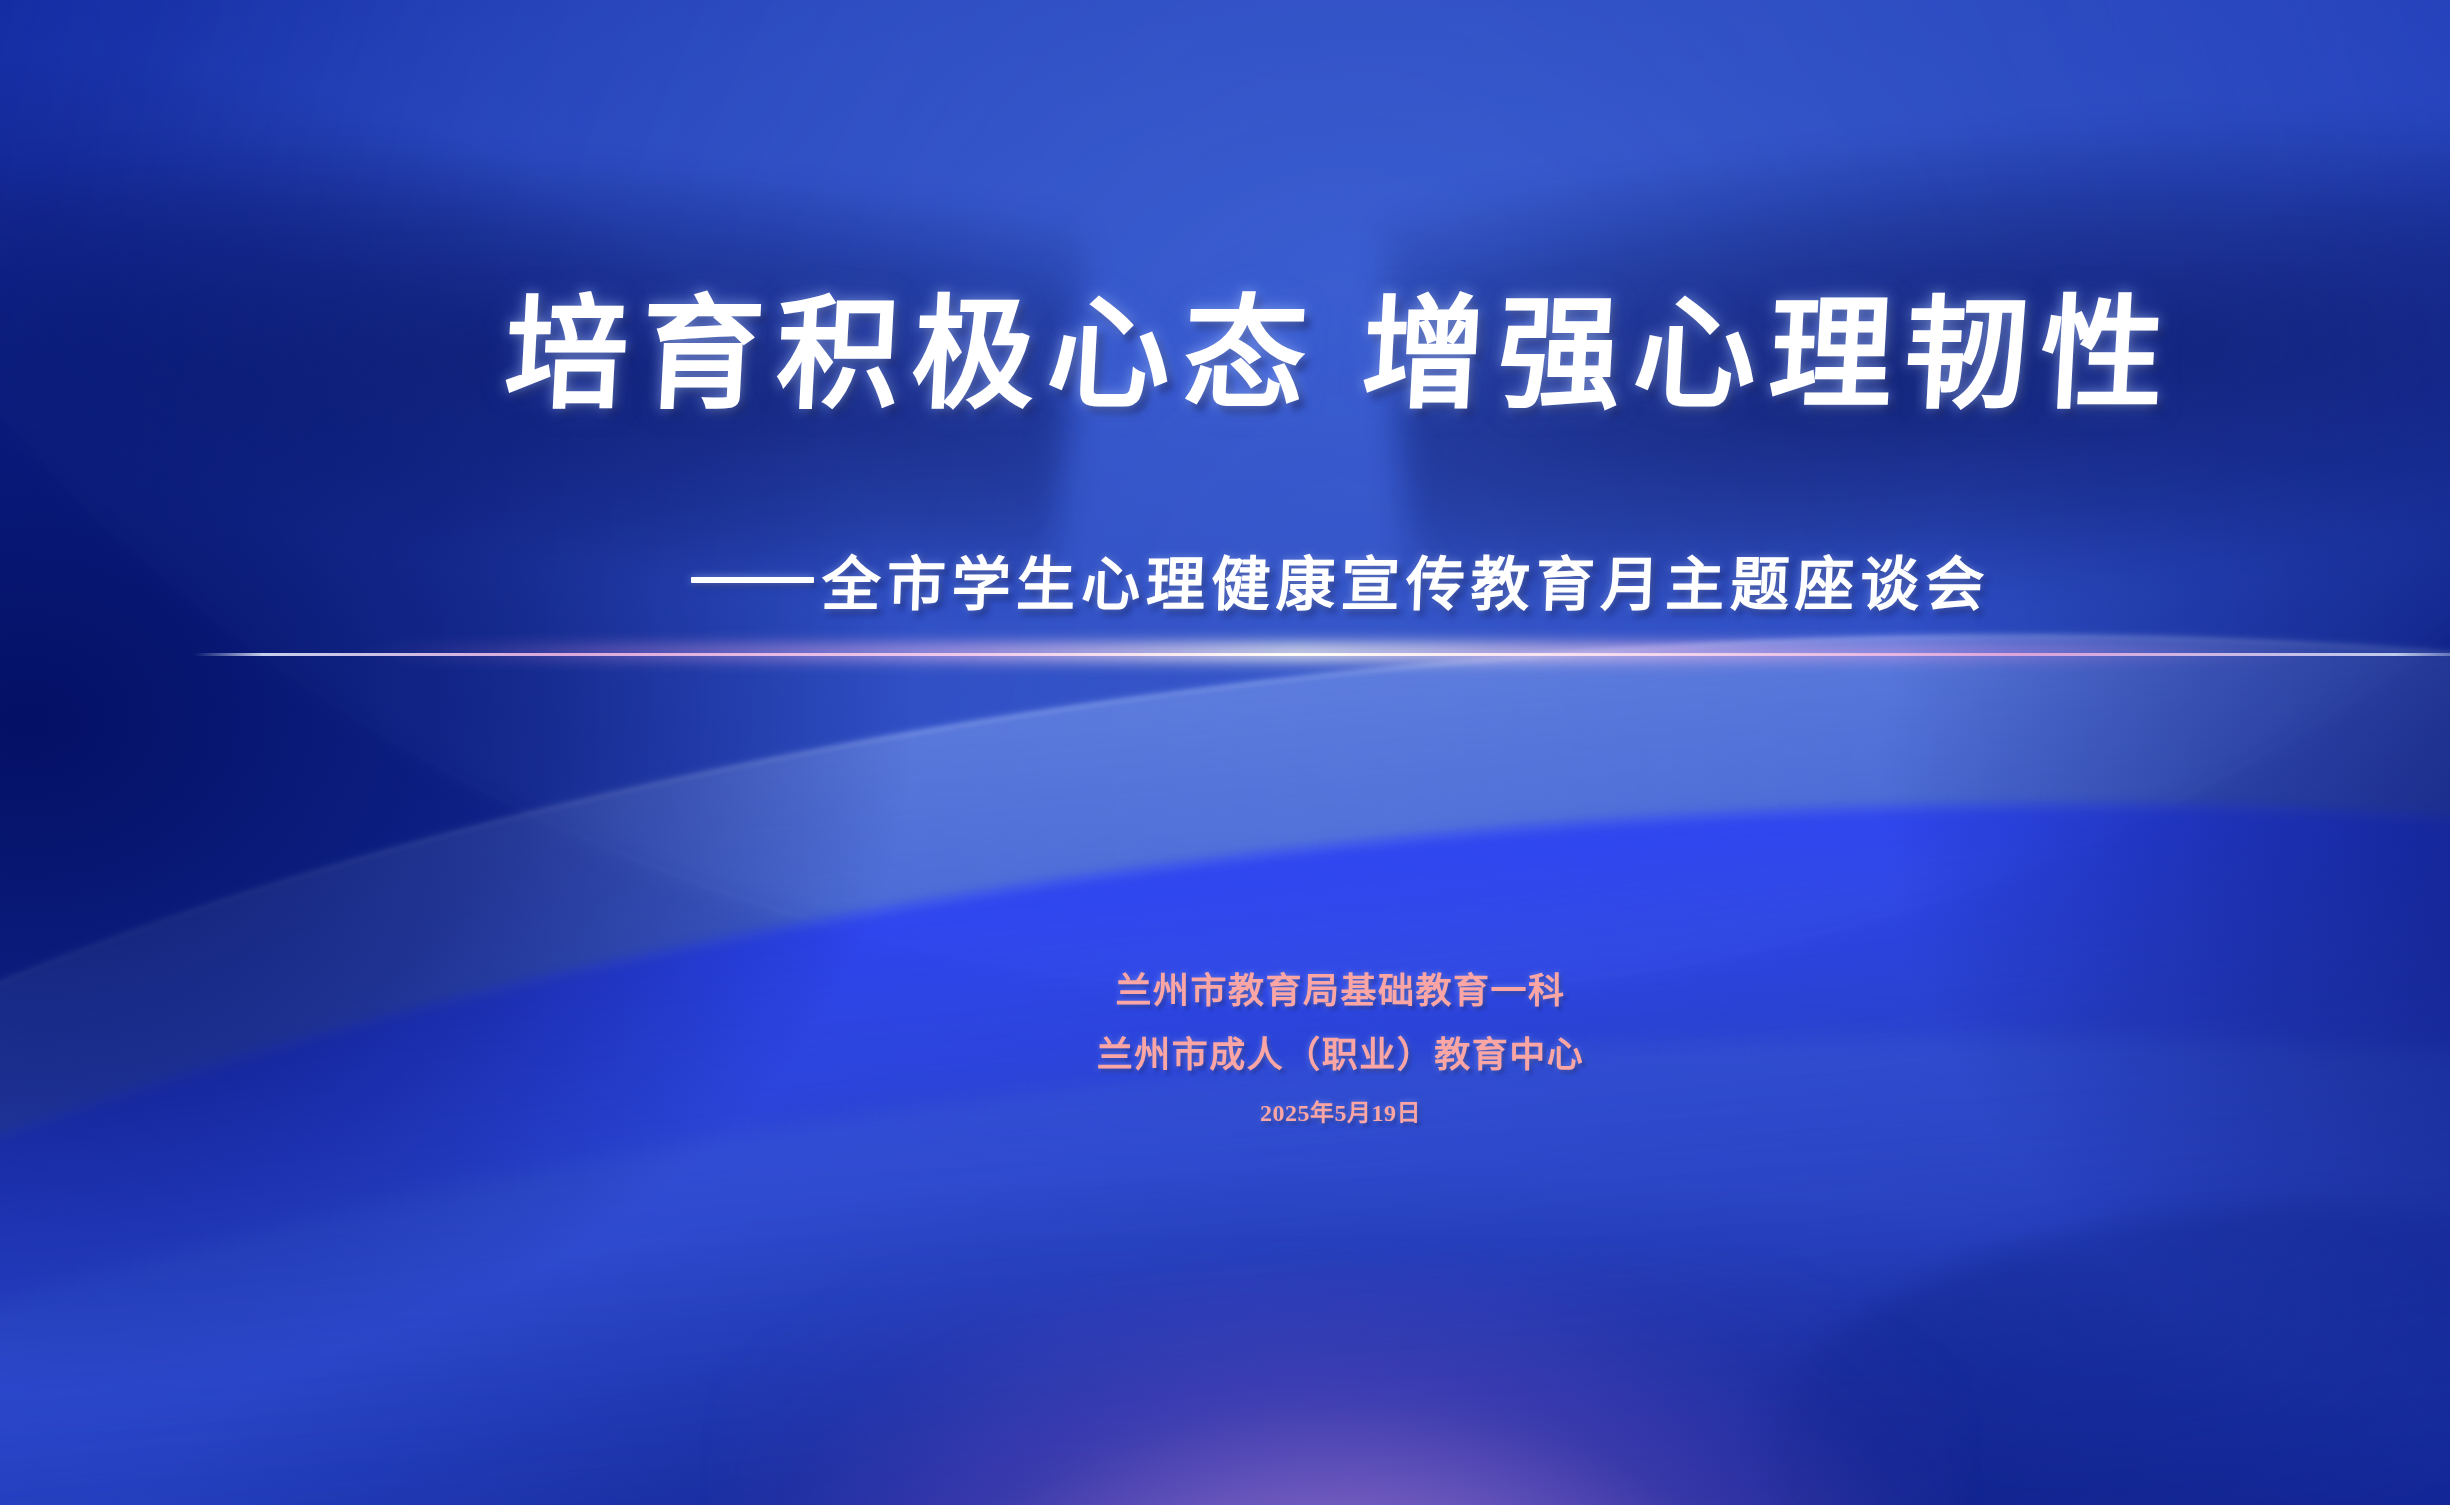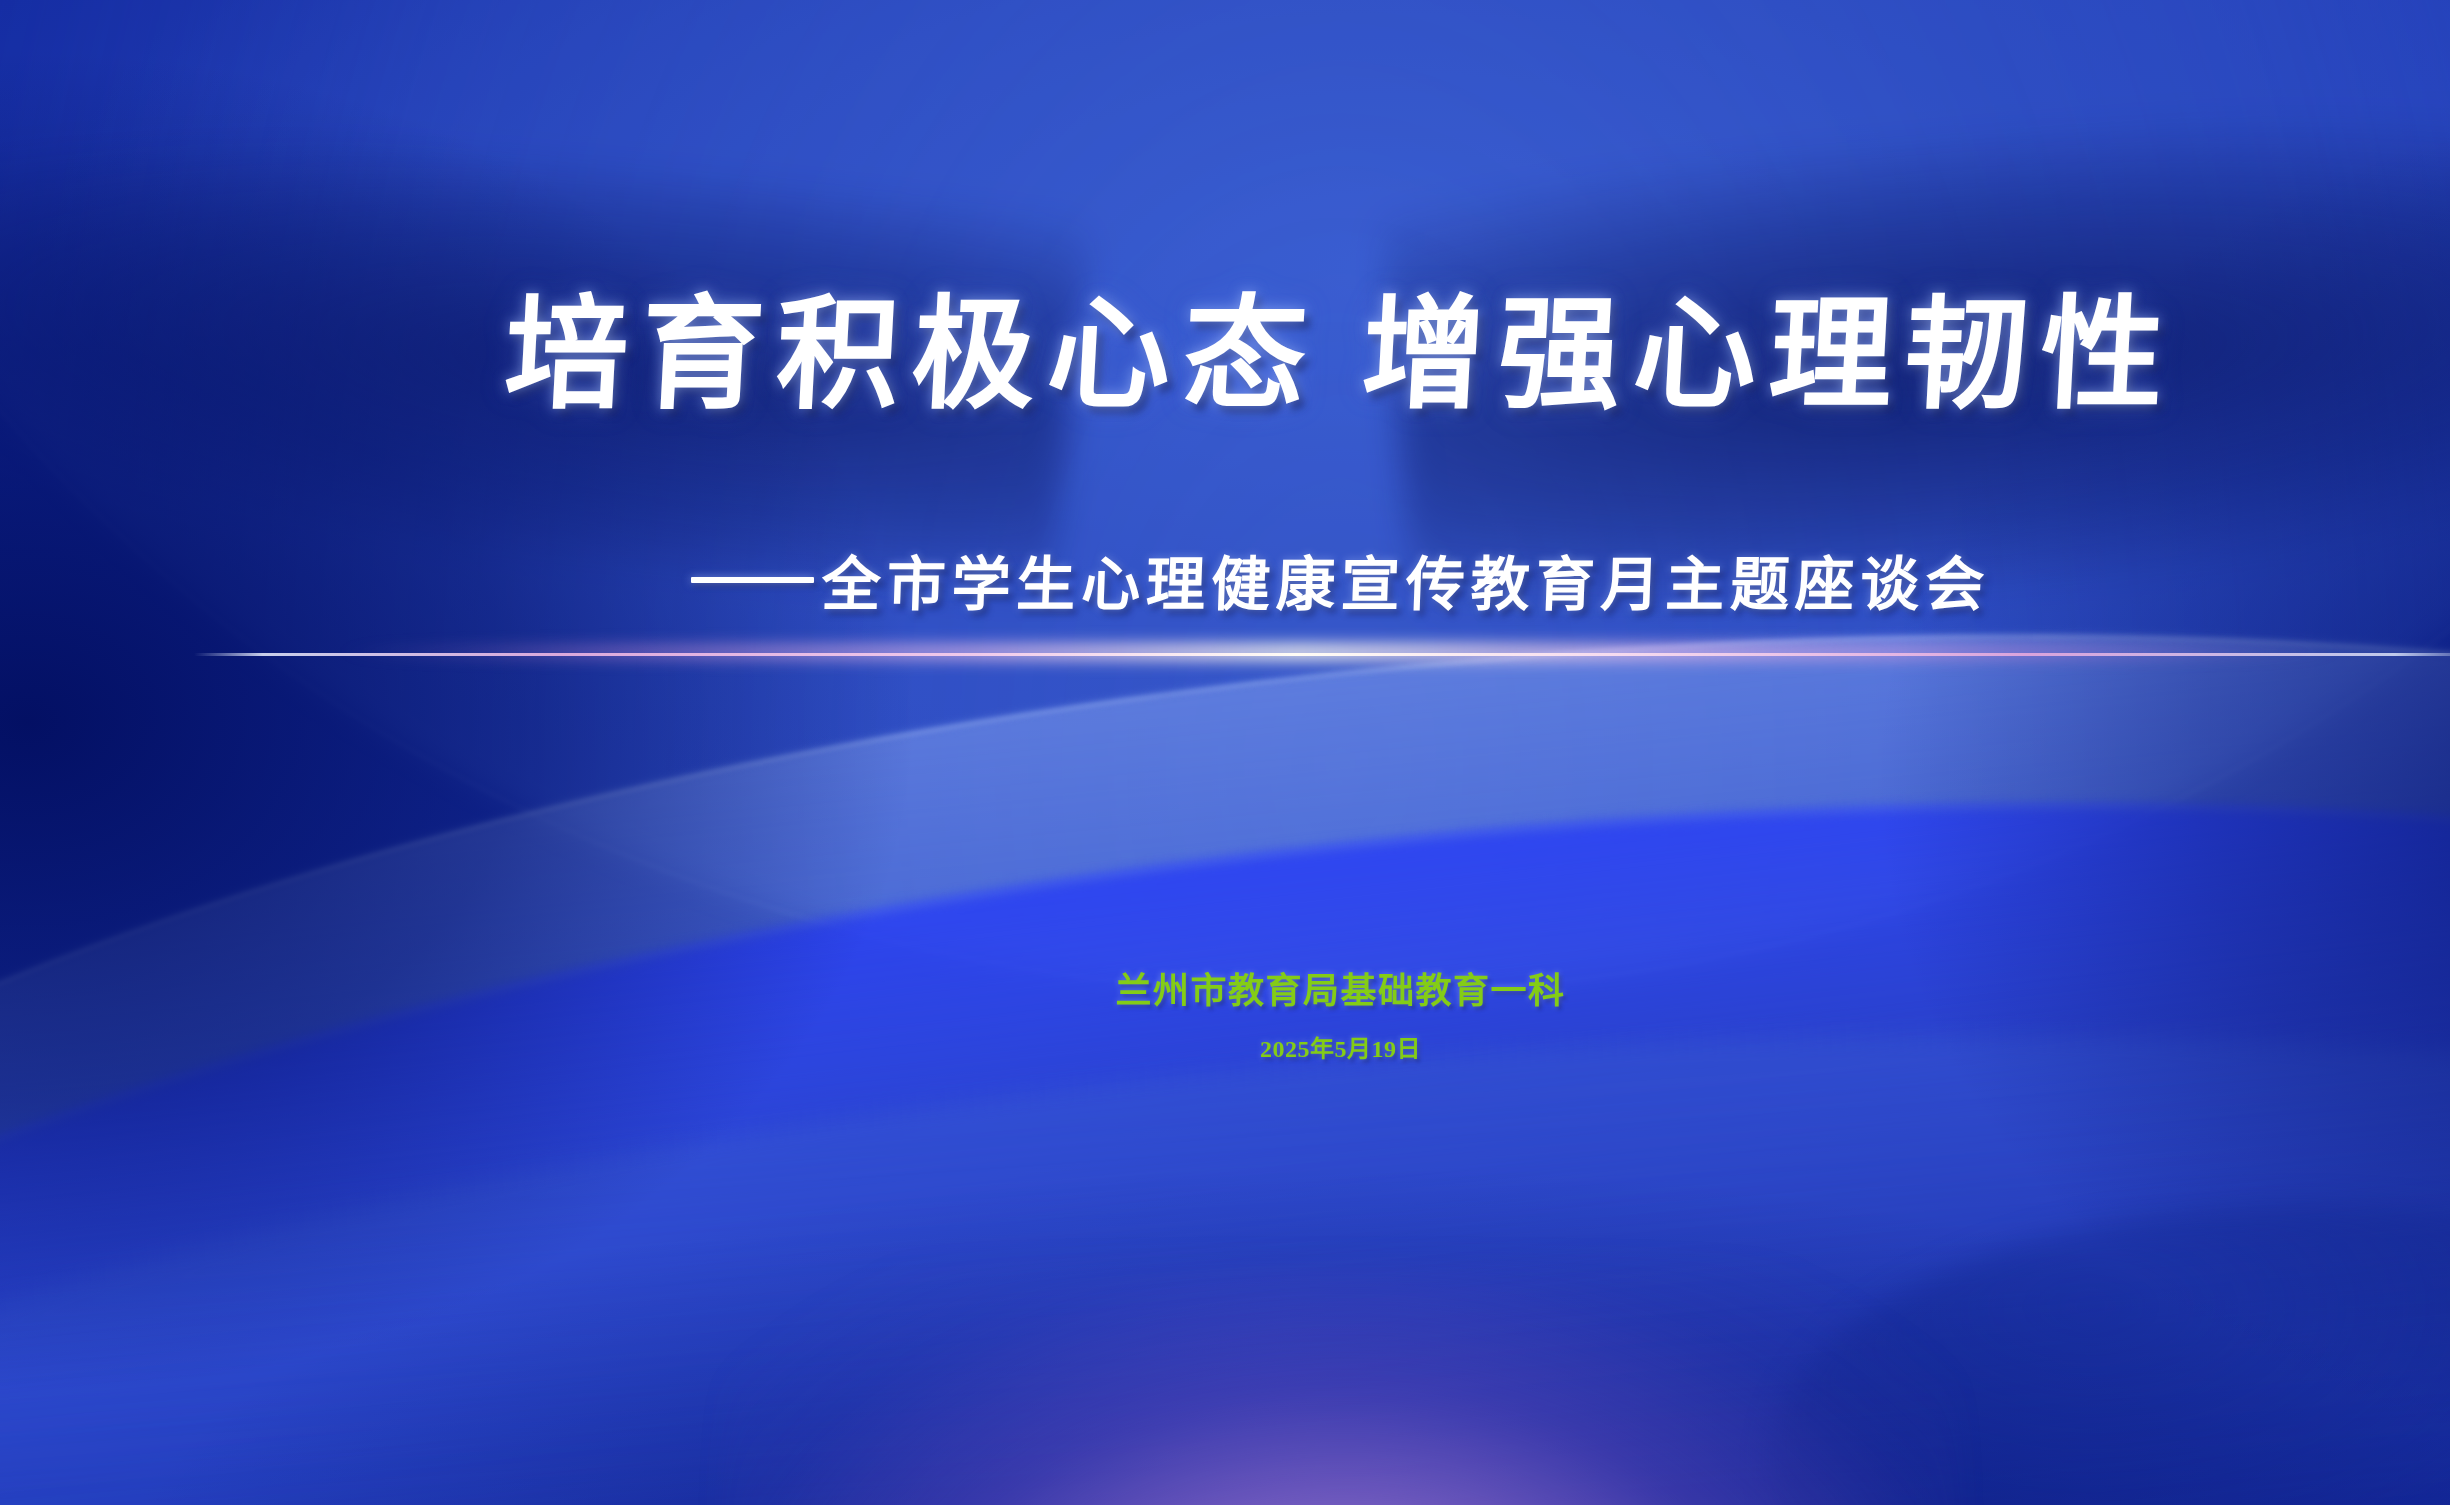--- a/index.html
+++ b/index.html
@@ -255,21 +255,21 @@
 
   .org-block {
     position: absolute;
     left: 0; right: 0;
     top: 973px;
     display: flex;
     flex-direction: column;
     align-items: center;
   }
   .org-line {
-    color: #84cc16;
+    color: #fca5a5;
     font-family: "Liberation Serif", "DejaVu Serif", serif;
     font-weight: 700;
     font-size: 36px;
     line-height: 1.0;
     letter-spacing: 1.5px;
     white-space: nowrap;
     margin-bottom: 28px;
     text-shadow:
        0 0 6.9px rgba(180,205,255,0.45),
        2.5px 2.9px 3.9px rgba(8,16,78,0.45);
@@ -320,18 +320,19 @@
       <span class="subtitle">全市学生心理健康宣传教育月主题座谈会</span>
     </div>
 
     <div class="divider-wrap">
       <div class="divider-glow"></div>
       <div class="divider-core"></div>
     </div>
 
     <div class="org-block">
       <div class="org-line ghosted" data-ghost="兰州市教育局基础教育一科">兰州市教育局基础教育一科</div>
+      <div class="org-line">兰州市成人（职业）教育中心</div>
       <div class="org-line date">2025年5月19日</div>
     </div>
 
   </div>
 </div>
 
 
 </body></html>

